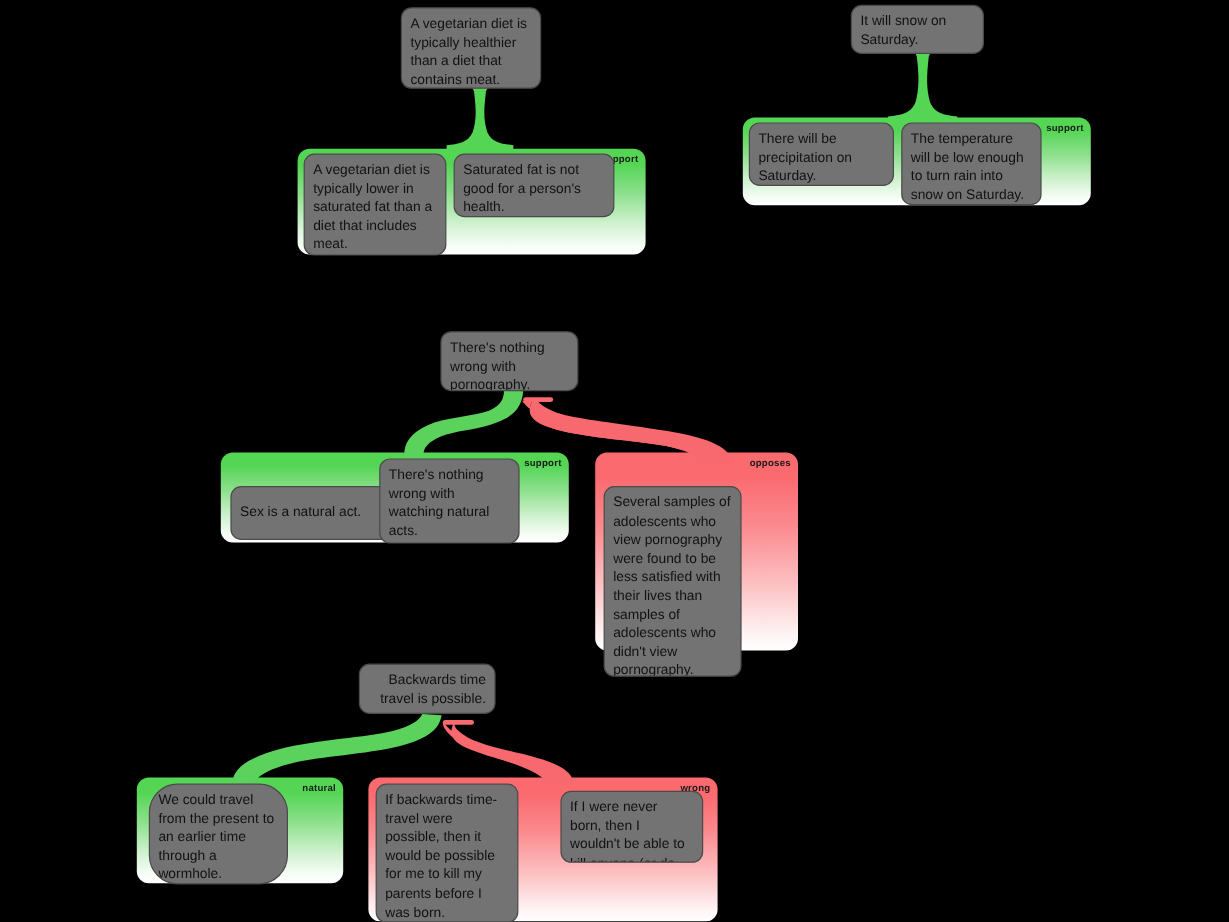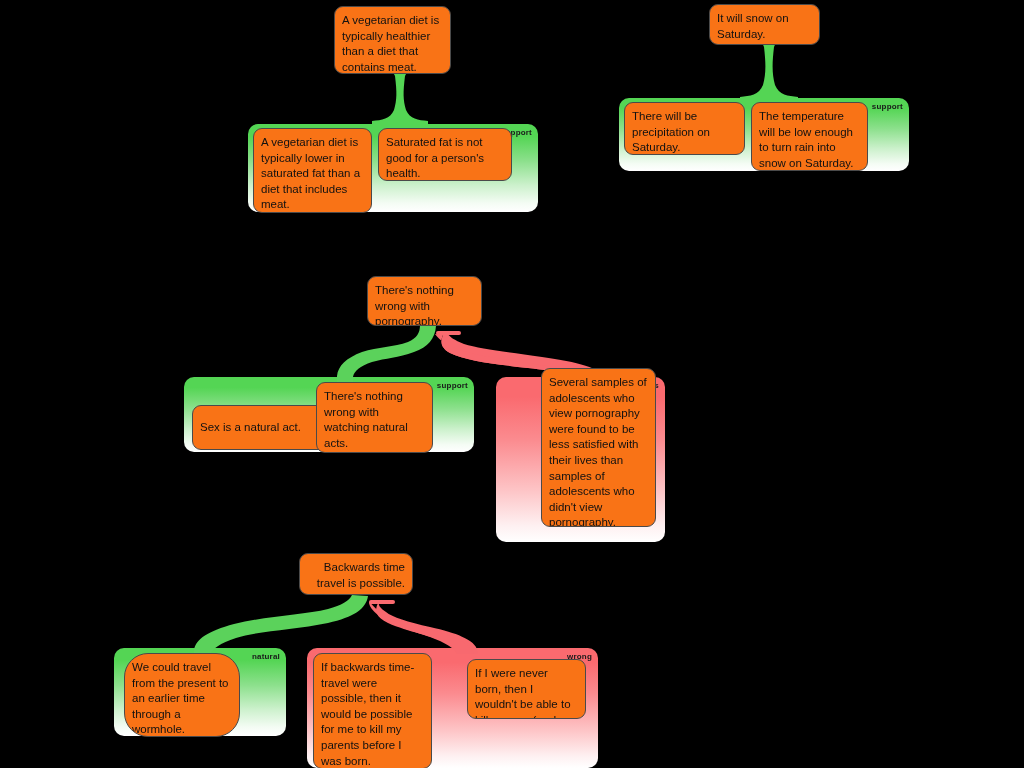--- a/index.html
+++ b/index.html
@@ -12,21 +12,21 @@
   }
   #stage {
     position: relative;
     width: 1024px; height: 768px;
     background: #000000;
   }
 
   
   .claim {
     position: absolute;
-    background: #f97316;
+    background: #737373;
     border: 1.5px solid #4a4a4a;
     border-radius: 9px;
     color: #111111;
     font-size: 11.5px;
     line-height: 15.6px;
     padding: 6px 7px 5px 7px;
     z-index: 6;
     overflow: hidden;
     white-space: pre-line;
   }
@@ -146,21 +146,21 @@
 wrong with
 pornography.</div>
 
     <div class="claim vcenter" style="left:192px; top:405px; width:138px; height:45px;">Sex is a natural act.</div>
 
     <div class="claim" style="left:316px; top:382px; width:117px; height:71px;">There's nothing
 wrong with
 watching natural
 acts.</div>
 
-    <div class="claim" style="left:503px; top:368px; width:115px; height:159px;margin-left:38px;">Several samples of
+    <div class="claim" style="left:503px; top:405px; width:115px; height:159px;">Several samples of
 adolescents who
 view pornography
 were found to be
 less satisfied with
 their lives than
 samples of
 adolescents who
 didn't view
 pornography.</div>
   </div>

